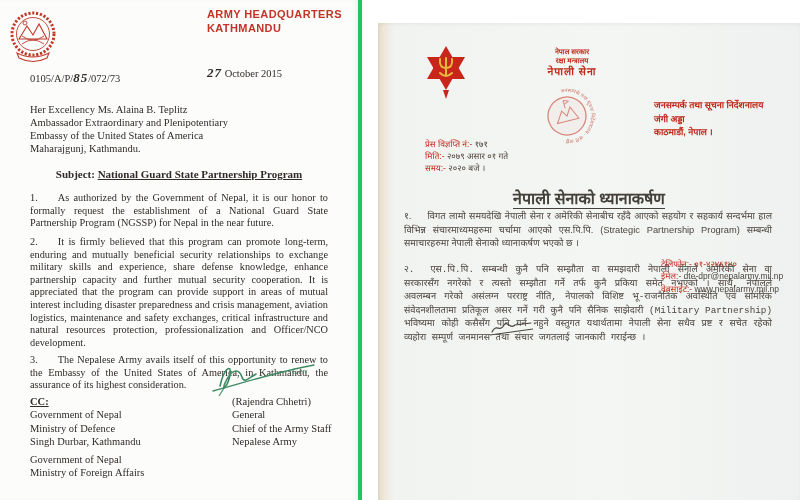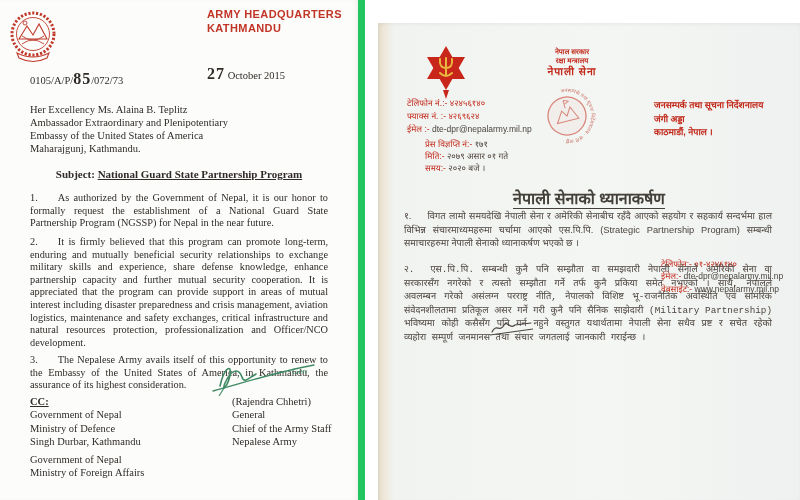--- a/index.html
+++ b/index.html
@@ -5,38 +5,38 @@
   html,body{margin:0;padding:0;}
   body{
     width:800px;height:500px;position:relative;overflow:hidden;
     background:#ffffff;
     font-family:"Liberation Serif", serif;
   }
   .page{position:absolute;top:0;}
   .page-left{
     left:0;width:358px;height:500px;
     background:#fcfcfa;
-    border-right:7px solid #22c55e;
+    border-right:4px solid #22c55e;
     box-shadow:inset -4px 0 6px -4px rgba(0,0,0,0.10);
   }
   .page-right{
     left:378px;width:422px;height:478px;top:3px;
     background:linear-gradient(90deg,#e7dfcd 0px,#efe8da 7px,#f1f3f1 16px,#f4f6f4 55%,#eef1ef 100%);
     box-shadow:inset 1px 1px 4px rgba(0,0,0,0.06);
   }
   .abs{position:absolute;}
   
   .ink{color:#2f2b28;}
   .hq-block{
     left:207px;top:7px;
     font-family:"Liberation Sans",sans-serif;font-weight:bold;
     font-size:11px;line-height:14px;letter-spacing:.4px;color:#c13527;
   }
   .ref-line{left:30px;top:70px;font-size:10.5px;}
-  .hand{font-weight:bold;font-size:16px;letter-spacing:1px;}
+  .hand{font-style:italic;font-weight:bold;font-size:13px;letter-spacing:1px;}
   .date-line{left:207px;top:65px;font-size:10.5px;}
   .recipient{left:30px;top:103px;font-size:10.5px;line-height:13px;}
   .subject-line{left:18px;top:168px;width:322px;text-align:center;font-size:11px;font-weight:bold;}
   .subject-line .u{text-decoration:underline;}
   .para{left:30px;width:298px;font-size:10.3px;line-height:12.6px;text-align:justify;}
   .pnum{padding-right:20px;}
   .p1{top:192px;} .p2{top:236px;} .p3{top:354px;}
   .sig-green{left:210px;top:356px;}
   .signer{left:232px;top:395px;font-size:10.5px;line-height:13.4px;}
   .cc-block{left:30px;top:395px;font-size:10.5px;line-height:13.4px;}
@@ -146,25 +146,20 @@
         <path id="sealcirc" d="M31,7 a24,24 0 1,1 -0.01,0 z"></path>
       </defs>
     <circle cx="31" cy="31" r="19" fill="rgba(224,140,130,0.07)" stroke="#d9857a" stroke-width="1.3"></circle>
     <path d="M20,36 L27,25 L31,31 L36,23 L42,36 Z" fill="none" stroke="#d9857a" stroke-width="1"></path>
     <path d="M31,23 L31,15 L36,17 L31,19" fill="none" stroke="#d9857a" stroke-width="0.9"></path>
     <text font-size="5" fill="#cf7d72" font-family="Liberation Sans, sans-serif">
       <textPath href="#sealcirc">जनसम्पर्क तथा सूचना निर्देशनालय · जंगी अड्डा ·</textPath>
     </text>
   </svg>
 
-  <div class="abs cleft">
-    <div><span>टेलिफोन नं.:-</span> <span class="val">४२४५६१४०</span></div>
-    <div><span>फ्याक्स नं. :-</span> <span class="val">४२६९६२४</span></div>
-    <div><span>ईमेल :-</span> <span class="dark">dte-dpr@nepalarmy.mil.np</span></div>
-  </div>
 
   <div class="abs press">
     <div><span>प्रेस विज्ञप्ति नं:-</span> <span class="val">१७१</span></div>
     <div><span>मिति:-</span> <span class="val">२०७९ असार ०१ गते</span></div>
     <div><span>समय:-</span> <span class="val">२०२० बजे ।</span></div>
   </div>
 
   <div class="abs dir-block">
     <div>जनसम्पर्क तथा सूचना निर्देशनालय</div>
     <div>जंगी अड्डा</div>

